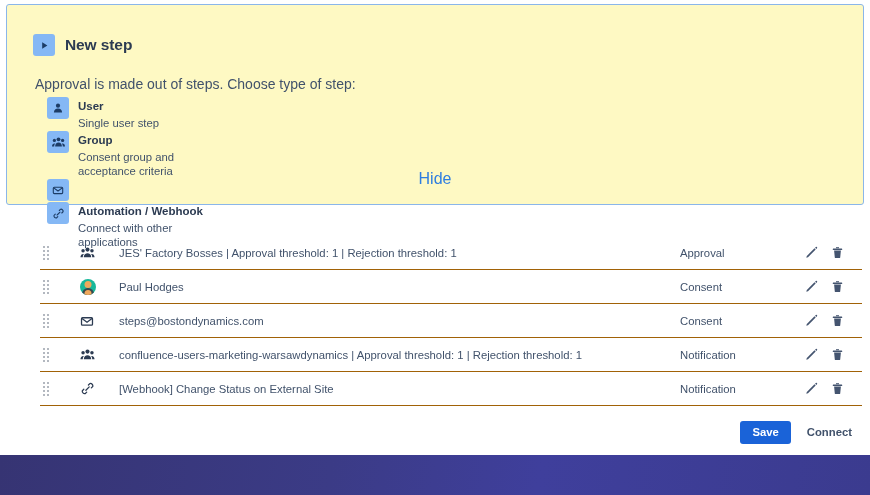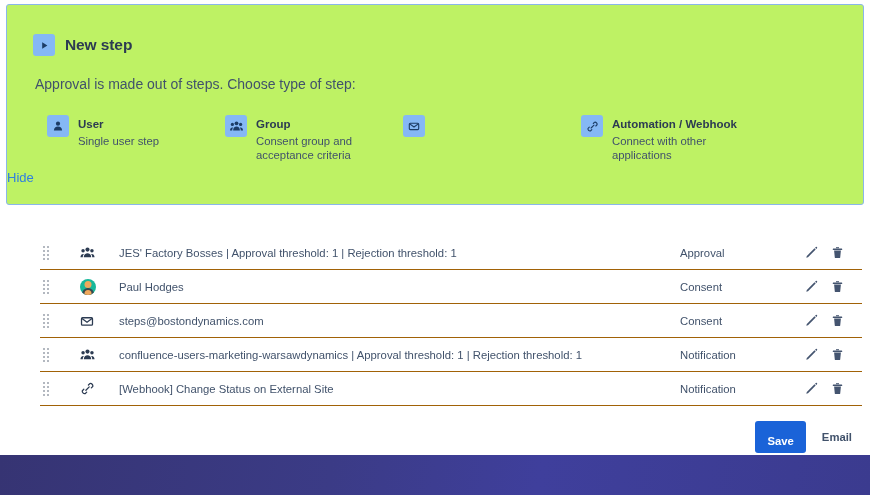--- a/index.html
+++ b/index.html
@@ -21,21 +21,21 @@
 
   
   .newstep-panel {
     position: absolute;
     left: 6px;
     top: 4px;
     width: 858px;
     height: 201px;
     border: 1px solid #8ab6ea;
     border-radius: 3px;
-    background: #bef264;
+    background: #fef9c3;
   }
 
   .panel-header {
     display: flex;
     align-items: center;
     gap: 10px;
     margin: 29px 0 0 26px;
   }
 
   .play-badge {
@@ -58,21 +58,22 @@
   }
 
   .panel-subtitle {
     margin: 20px 0 0 28px;
     font-size: 14px;
     color: #41526b;
   }
 
   .options-row {
     display: flex;
-    margin: 22px 0 0 40px;
+    margin: 4px 0 0 40px;
+    flex-direction: column;
   }
 
   .option {
     display: flex;
     align-items: flex-start;
     gap: 9px;
     width: 178px;
     flex: 0 0 auto;
   }
   .option.opt-group { margin-left: 0; }
@@ -104,22 +105,22 @@
     line-height: 14px;
     margin-top: 2px;
     max-width: 124px;
   }
 
   .hide-link {
     position: absolute;
     left: 0;
     right: 0;
     top: 165px;
-    text-align: left;
-    font-size: 13px;
+    text-align: center;
+    font-size: 16px;
     color: #2f7ee0;
     cursor: pointer;
   }
 
   
   .steps-table {
     position: absolute;
     left: 40px;
     top: 236px;
     width: 822px;
@@ -250,21 +251,21 @@
     align-items: center;
     gap: 14px;
   }
   .btn-save {
     background: #1a63d8;
     color: #ffffff;
     font-size: 11.3px;
     font-weight: bold;
     border: none;
     border-radius: 3px;
-    padding: 14px 12px 6px;
+    padding: 5px 12px 6px;
     cursor: pointer;
     font-family: "Liberation Sans", sans-serif;
   }
   .btn-cancel {
     background: transparent;
     color: #41526b;
     font-size: 11.3px;
     font-weight: bold;
     border: none;
     cursor: pointer;
@@ -559,18 +560,18 @@
             <path d="M3.1 4.6 L9.9 4.6 L9.2 11.4 A0.6 0.6 0 0 1 8.6 11.9 L4.4 11.9 A0.6 0.6 0 0 1 3.8 11.4 Z" fill="#44546f"></path>
           </svg>
         </span>
       </span>
     </div>
 
   </div>
 
   <div class="footer-actions">
     <button class="btn-save">Save</button>
-    <button class="btn-cancel">Email</button>
+    <button class="btn-cancel">Connect</button>
   </div>
 
   <div class="bottom-band"></div>
 
 </div>
 
 </body></html>

